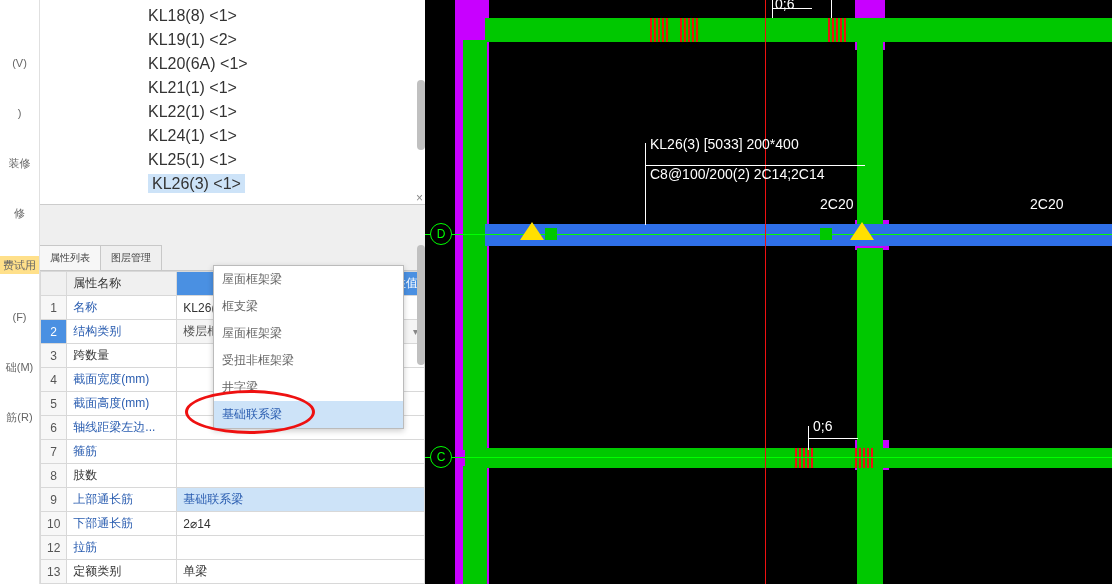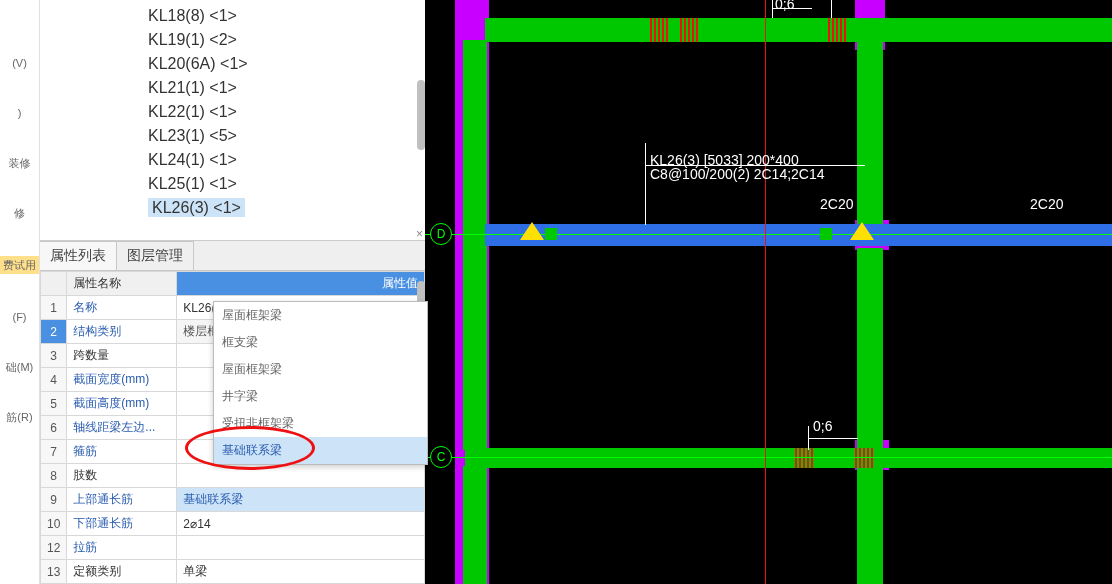--- a/index.html
+++ b/index.html
@@ -10,34 +10,34 @@
   .left-strip .item.hl { background: #ffe08a; padding: 2px 3px; }
   .mid { width: 385px; height: 584px; display: flex; flex-direction: column; background: #fff; }
   .tree-area { height: 250px; overflow: hidden; border-bottom: 1px solid #ccc; position: relative; }
   .tree-list { padding: 4px 0; }
   .tree-item { padding: 2px 0 2px 108px; font-size: 16px; color: #333; cursor: default; line-height: 20px; }
   .tree-item.sel { }
   .tree-item.sel span { background: #cde3f8; padding: 1px 4px; }
   .prop-area { flex: 1; position: relative; background: #fff; }
   .prop-close { position: absolute; top: -14px; right: 2px; color: #888; font-size: 12px; cursor: pointer; }
   .tabs { display: flex; border-bottom: 1px solid #c8c8c8; background: #efefef; }
-  .tab { padding: 5px 10px; font-size: 14px; color: #444; cursor: pointer; background: #efefef; border-right: 1px solid #c8c8c8; border-top: 1px solid #c8c8c8; }
+  .tab { padding: 5px 10px; font-size: 10px; color: #444; cursor: pointer; background: #efefef; border-right: 1px solid #c8c8c8; border-top: 1px solid #c8c8c8; margin-top: 40px; }
   .tab.active { background: #f7f7f7; }
   .prop-table { width: 100%; border-collapse: collapse; font-size: 12px; }
   .prop-table th, .prop-table td { border: 1px solid #d8d8d8; padding: 3px 6px; text-align: left; }
   .prop-table th { background: #f0f0f0; color: #333; font-weight: normal; }
   .prop-table th.value { background: #4a90e2; color: #fff; text-align: right; }
   .prop-table td.num { width: 26px; text-align: center; color: #555; background: #f7f7f7; }
   .prop-table tr.sel-row td.num { background: #4a90e2; color: #fff; }
   .prop-table td.name { width: 110px; color: #2a5db0; }
   .prop-table td.name.black { color: #333; }
   .prop-table td.value { color: #333; position: relative; }
   .prop-table tr.drop td.value { background: #f5f5f5; color: #555; }
   .prop-table tr.drop td.value .caret { position: absolute; right: 6px; top: 6px; font-size: 10px; color: #888; }
-  .dropdown { position: absolute; left: 173px; top: 60px; width: 215px; background: #fff; border: 1px solid #bbb; box-shadow: 0 2px 6px rgba(0,0,0,.2); z-index: 5; }
+  .dropdown { position: absolute; left: 173px; top: 60px; width: 191px; background: #fff; border: 1px solid #bbb; box-shadow: 0 2px 6px rgba(0,0,0,.2); z-index: 5; }
   .dropdown .opt { padding: 5px 8px; color: #666; font-size: 12px; cursor: pointer; }
   .dropdown .opt.hl { background: #cde3f8; color: #2a5db0; }
   .ellipse { position: absolute; left: 145px; top: 185px; width: 130px; height: 44px; border: 3px solid #e11; border-radius: 50%; pointer-events: none; z-index: 6; }
   .viewport { flex: 1; height: 584px; background: #000; position: relative; overflow: hidden; }
   .axis-bubble { position: absolute; width: 22px; height: 22px; border: 1.5px solid #0f0; border-radius: 50%; color: #0f0; font-size: 12px; display: flex; align-items: center; justify-content: center; background: #000; }
   .axis-line { position: absolute; background: #0f0; }
   .beam-blue { position: absolute; background: #2e6fe8; }
   .beam-green { position: absolute; background: #00c800; }
   .col-mag { position: absolute; background: #c800ff; }
   .hatch { position: absolute; background: repeating-linear-gradient(90deg,#e11 0,#e11 2px,transparent 2px,transparent 4px); }
@@ -66,21 +66,20 @@
   </div>
 
   <div class="mid">
     <div class="tree-area">
       <div class="tree-list">
         <div class="tree-item"><span>KL18(8) &lt;1&gt;</span></div>
         <div class="tree-item"><span>KL19(1) &lt;2&gt;</span></div>
         <div class="tree-item"><span>KL20(6A) &lt;1&gt;</span></div>
         <div class="tree-item"><span>KL21(1) &lt;1&gt;</span></div>
         <div class="tree-item"><span>KL22(1) &lt;1&gt;</span></div>
-        <div class="tree-item"><span>KL23(1) &lt;5&gt;</span></div>
         <div class="tree-item"><span>KL24(1) &lt;1&gt;</span></div>
         <div class="tree-item"><span>KL25(1) &lt;1&gt;</span></div>
         <div class="tree-item sel"><span>KL26(3) &lt;1&gt;</span></div>
 
       </div>
       <div class="scrollbar-thumb" style="top:80px;height:70px;"></div>
     </div>
 
     <div class="prop-area">
       <span class="prop-close">×</span>
@@ -157,22 +156,22 @@
               <td class="name black">定额类别</td>
               <td class="value">单梁</td>
             </tr>
         </tbody>
       </table>
 
       <div class="dropdown">
         <div class="opt">屋面框架梁</div>
         <div class="opt">框支梁</div>
         <div class="opt">屋面框架梁</div>
+        <div class="opt">受扭非框架梁</div>
         <div class="opt">井字梁</div>
-        <div class="opt">受扭非框架梁</div>
         <div class="opt hl">基础联系梁</div>
       </div>
       <div class="ellipse"></div>
       <div class="scrollbar-thumb" style="top:40px;height:120px;"></div>
     </div>
   </div>
 
   <div class="viewport">
 
     <div class="col-mag" style="left:30px;top:0;width:34px;height:584px;"></div>
@@ -217,18 +216,18 @@
     <div class="white-line" style="left:220px;top:165px;width:220px;height:1px;"></div>
     <div class="white-line" style="left:347px;top:0;width:1px;height:18px;"></div>
     <div class="white-line" style="left:347px;top:8px;width:40px;height:1px;"></div>
     <div class="white-line" style="left:406px;top:0;width:1px;height:18px;"></div>
     <div class="white-line" style="left:383px;top:426px;width:1px;height:24px;"></div>
     <div class="white-line" style="left:383px;top:438px;width:50px;height:1px;"></div>
 
     <div class="vlabel" style="left:350px;top:-4px;">0;6</div>
 
     <div class="vlabel" style="left:388px;top:418px;">0;6</div>
-    <div class="vlabel" style="left:225px;top:152px;">KL26(3) [5033] 200*400</div>
+    <div class="vlabel" style="left:225px;top:136px;">KL26(3) [5033] 200*400</div>
     <div class="vlabel" style="left:225px;top:166px;">C8@100/200(2) 2C14;2C14</div>
     <div class="vlabel" style="left:395px;top:196px;">2C20</div>
     <div class="vlabel" style="left:605px;top:196px;">2C20</div>
   </div>
 </div>
 
 </body></html>

